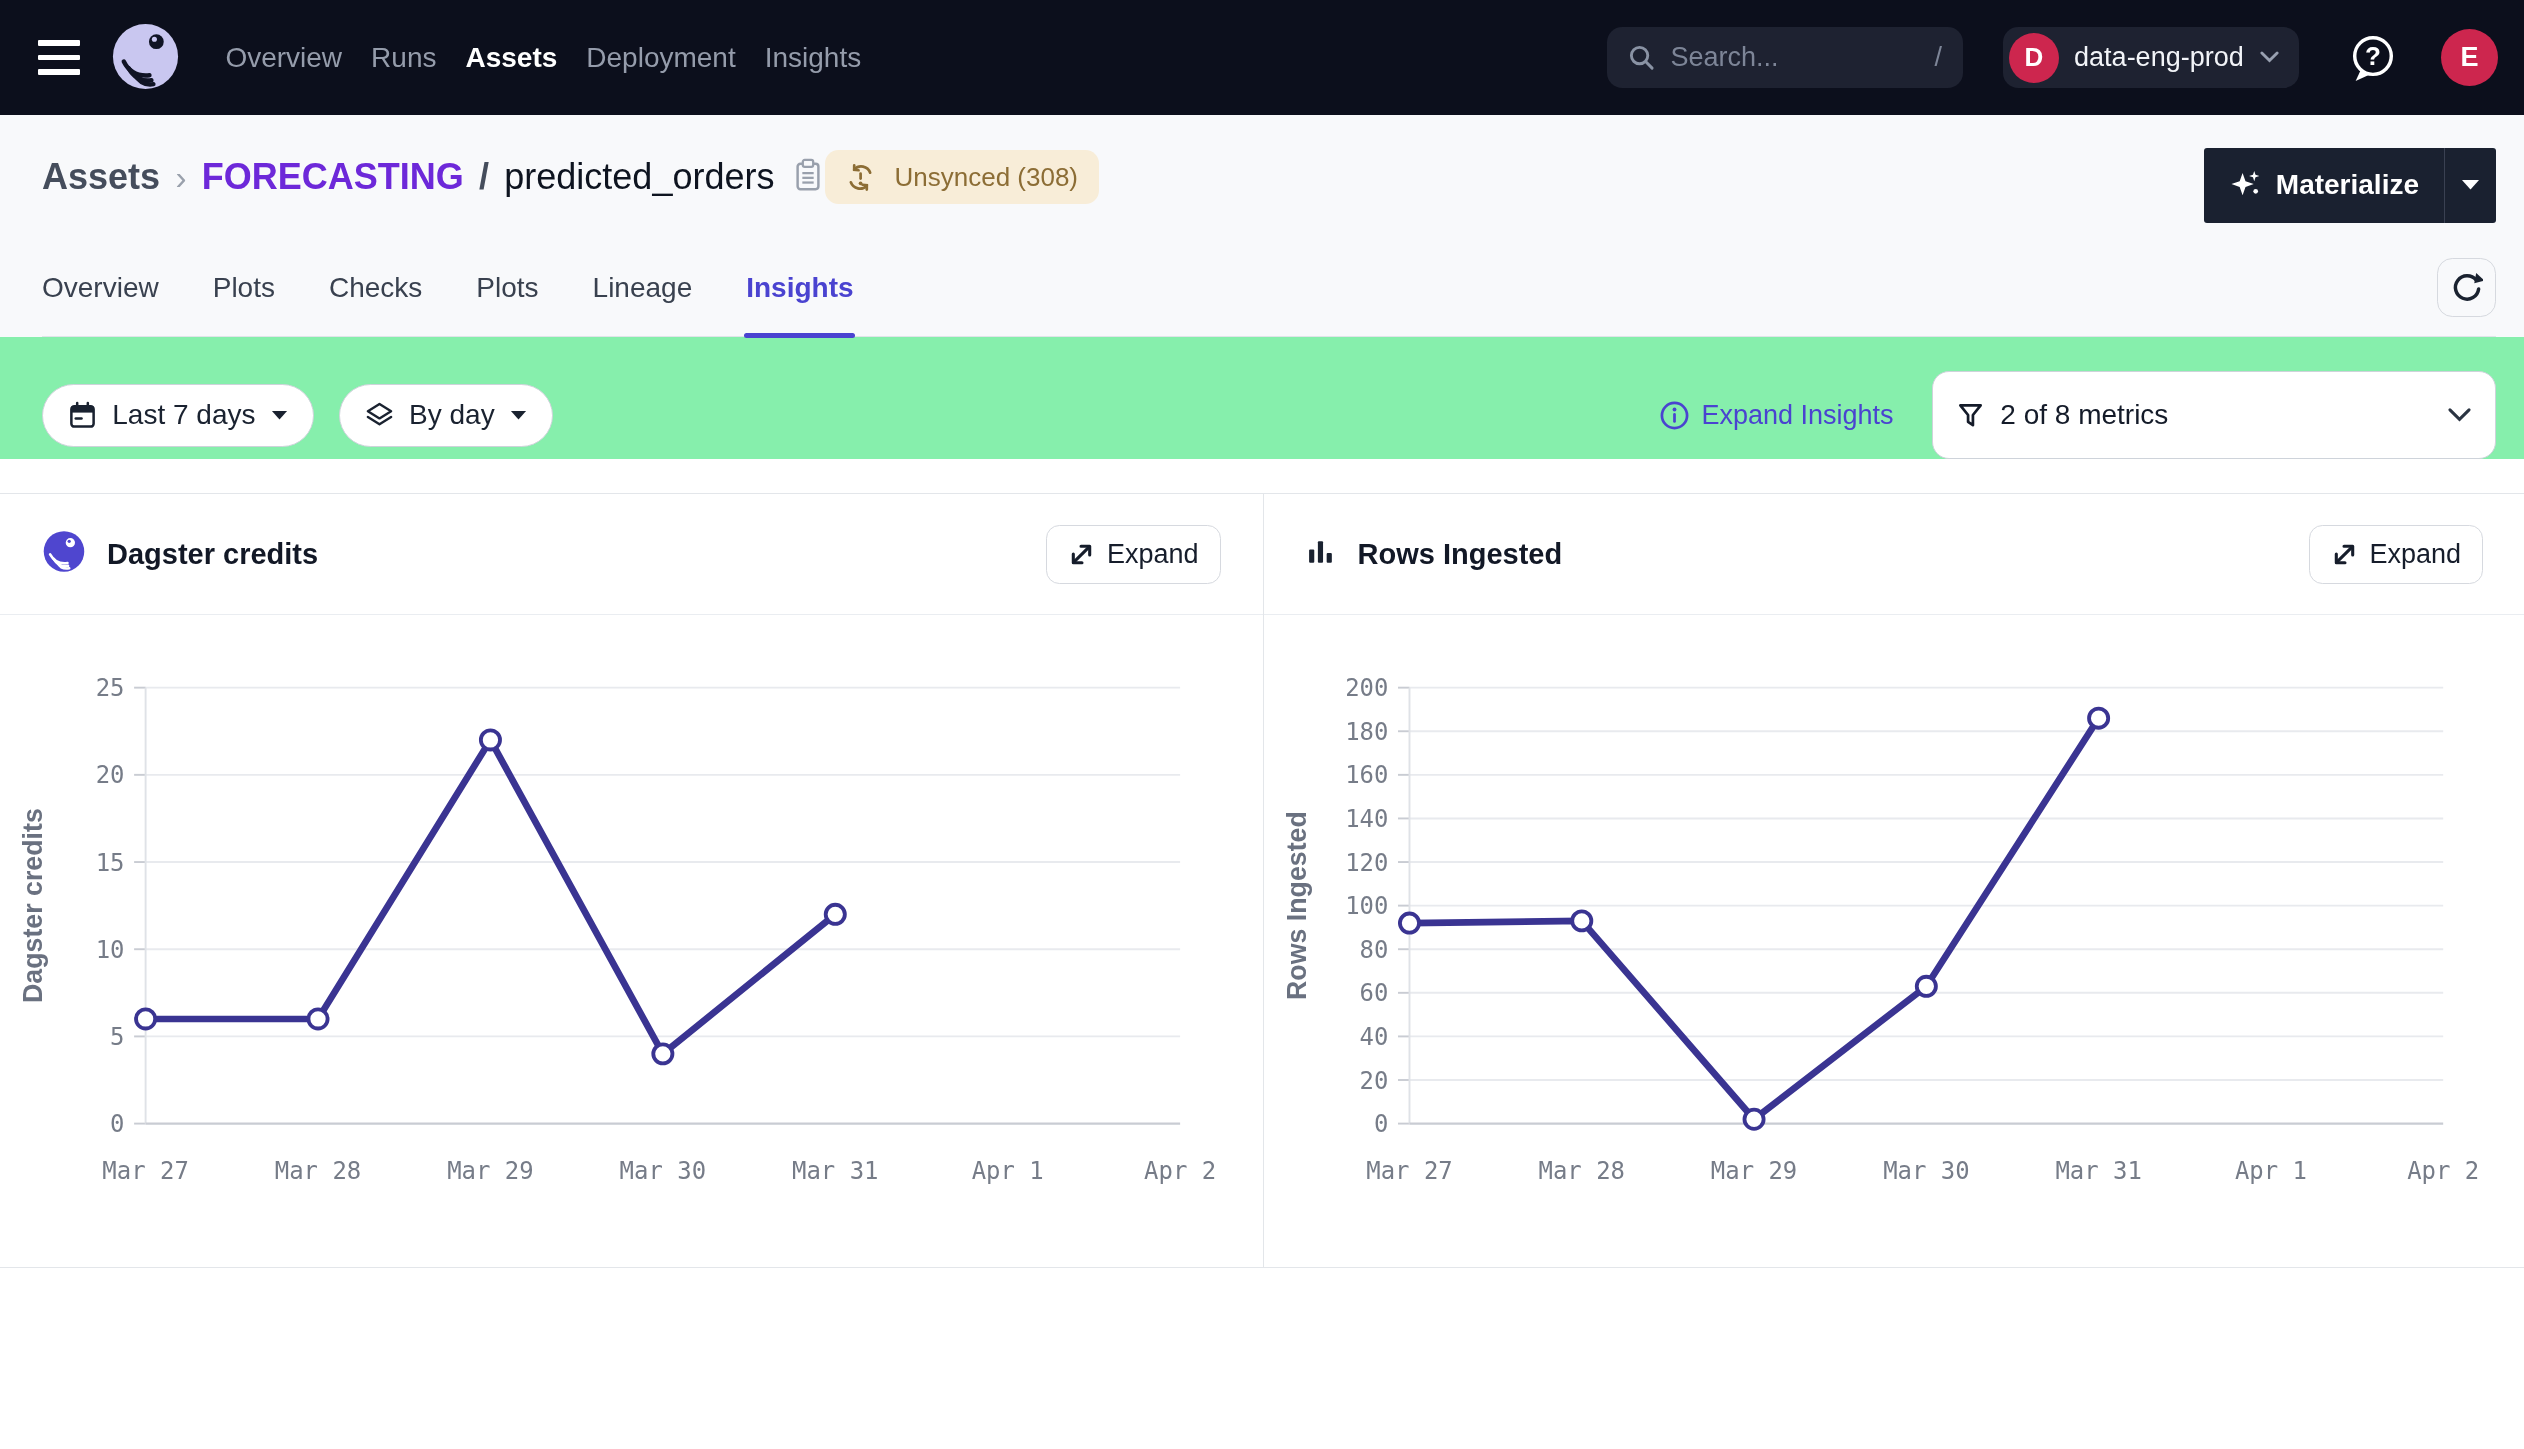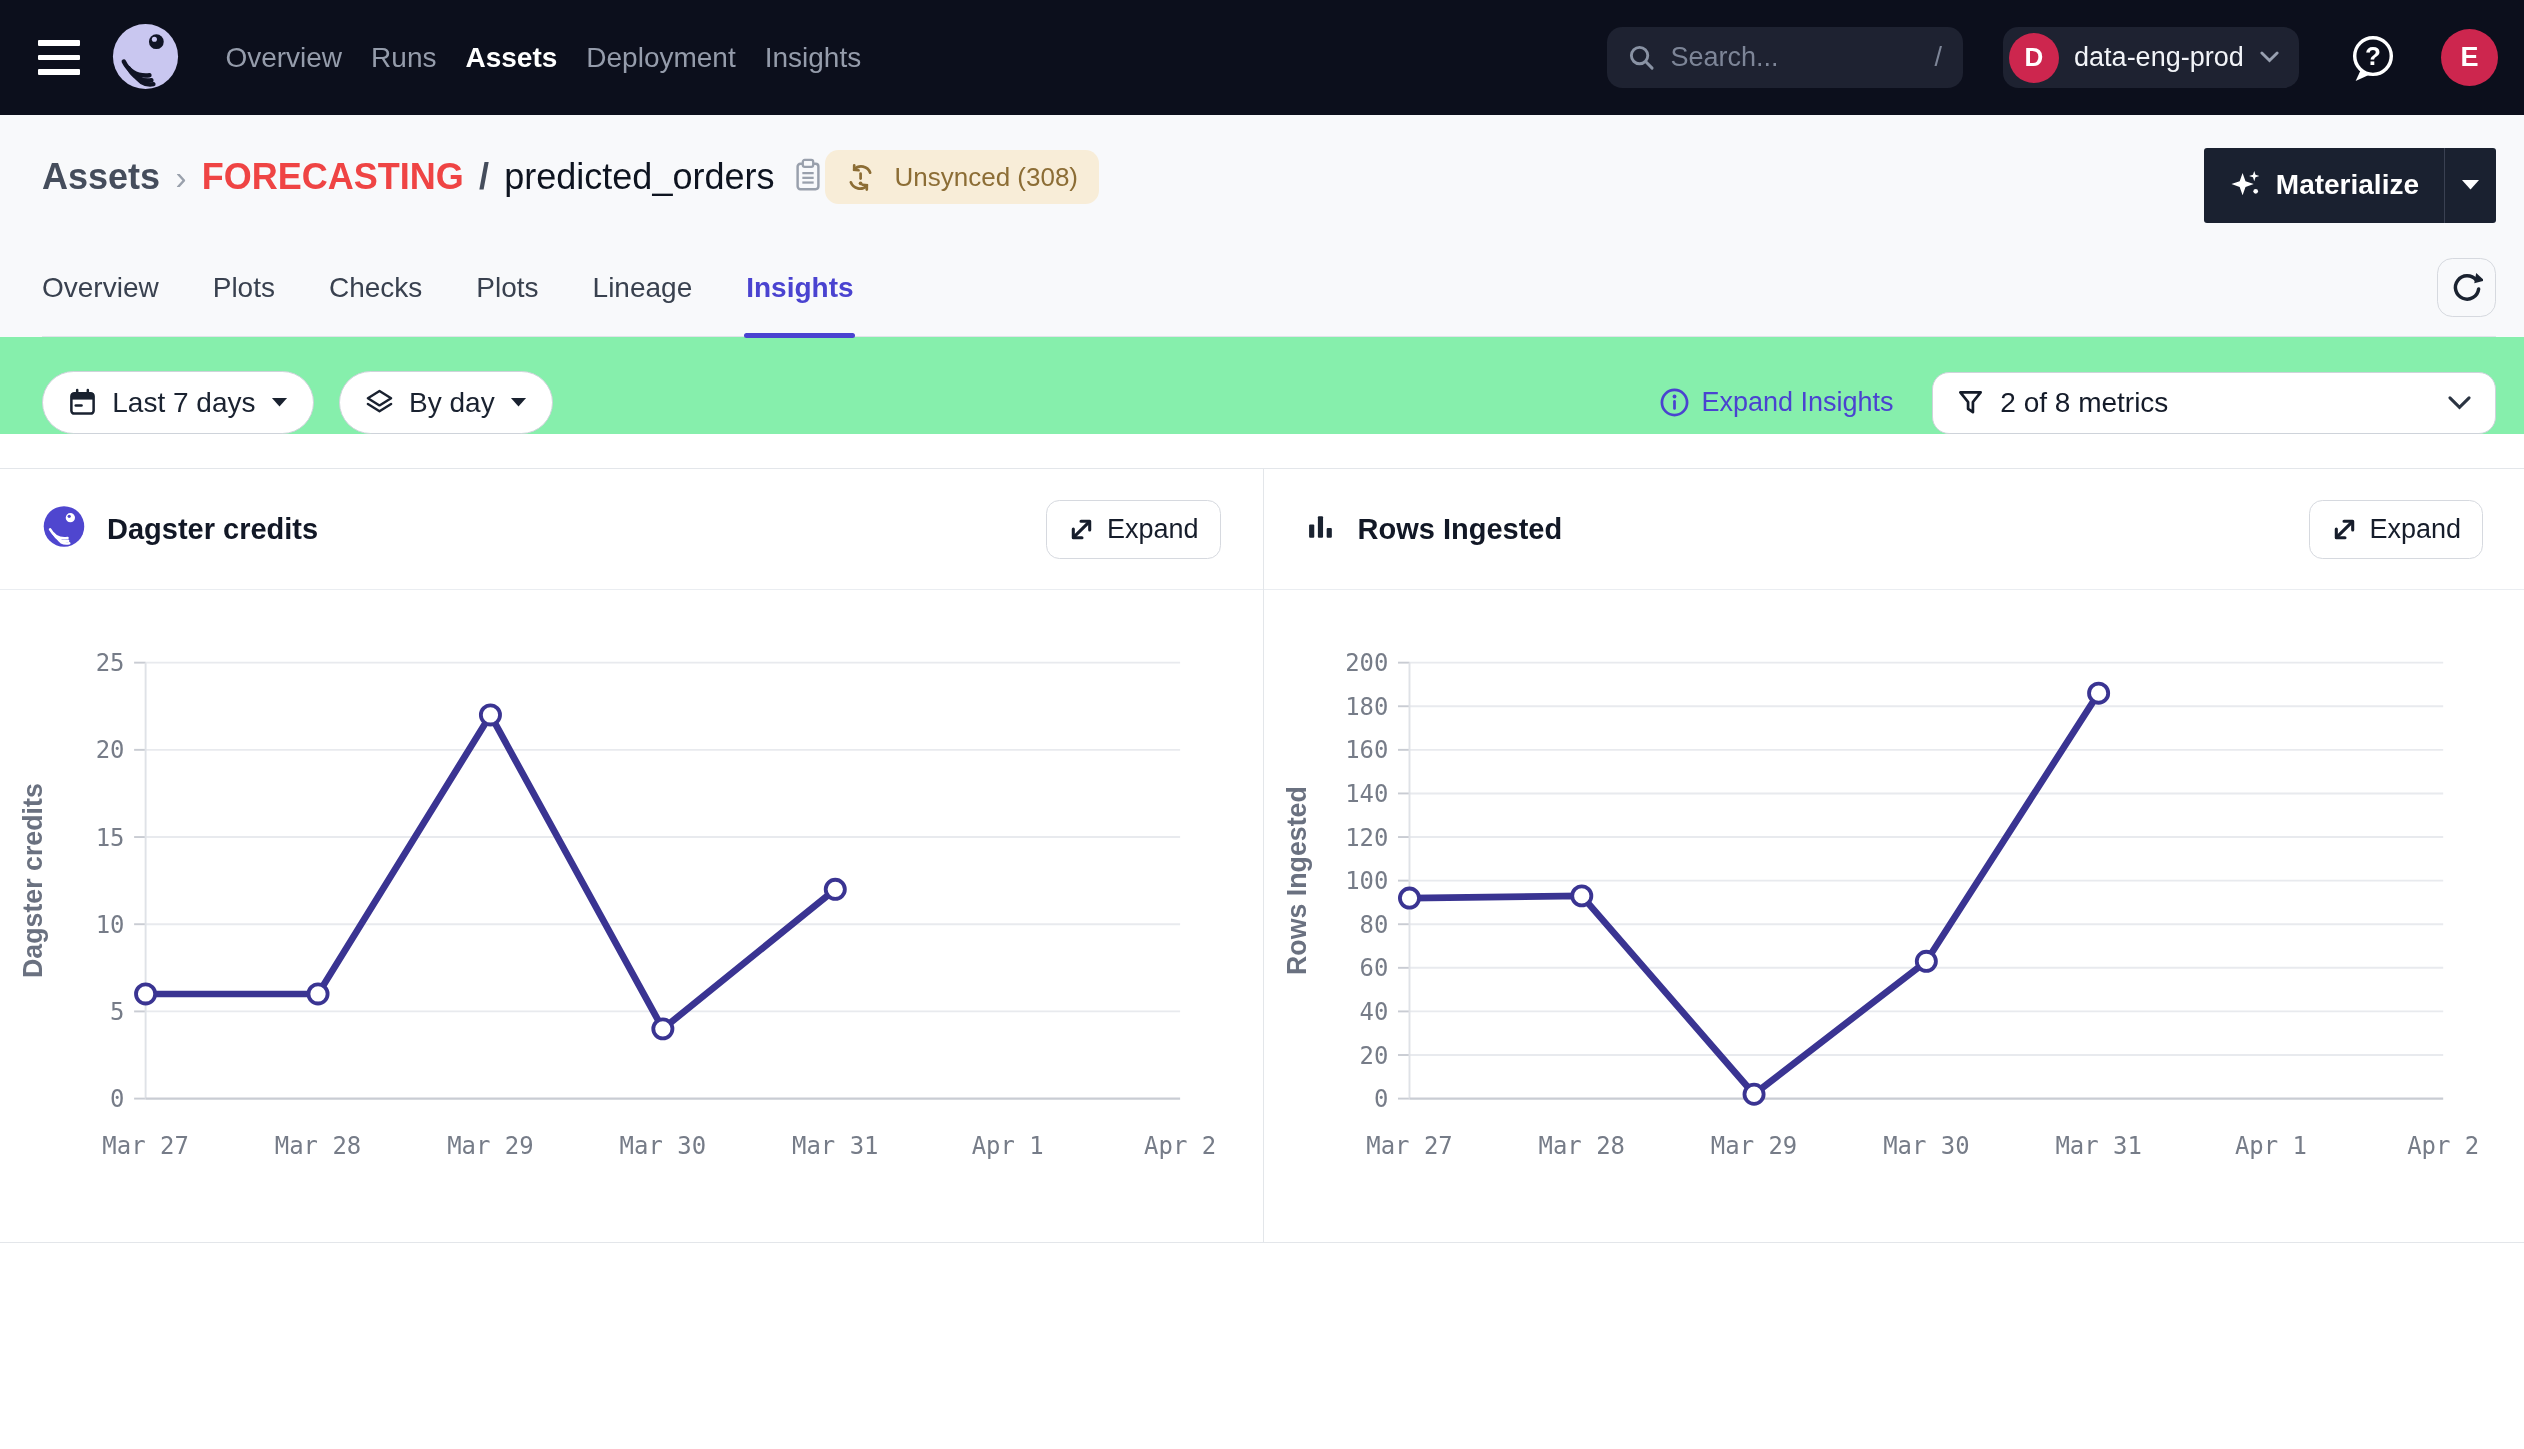--- a/index.html
+++ b/index.html
@@ -25,40 +25,40 @@
   .deploy-name { color:#f2f4f8; font-size:27px; font-weight:500; }
   .help-btn { margin-left:48px; background:none; border:none; cursor:pointer; width:52px; height:52px; }
   .user-avatar { width:57px; height:57px; border-radius:50%; background:#cd264e; color:#fff; font-weight:700; font-size:27px; display:flex; align-items:center; justify-content:center; margin-left:42px; cursor:pointer; }
 
   
   .pagehead { background:#f8f9fb; padding:0 29px 0 42px; }
   .crumb-row { height:124px; display:flex; align-items:center; }
   .breadcrumb { display:flex; align-items:baseline; gap:15.3px; font-size:36px; }
   .crumb-root { color:#454d5c; font-weight:600; cursor:pointer; }
   .crumb-chev { color:#9aa1ac; font-size:33px; }
-  .crumb-group { color:#ef4444; font-weight:600; cursor:pointer;text-align:right; }
+  .crumb-group { color:#6d28d9; font-weight:600; cursor:pointer;text-align:right; }
   .crumb-slash { color:#454d5c; font-weight:600; }
   .crumb-asset { color:#0e1420; font-weight:400; }
   .copy-icon { margin-left:17px; align-self:center; cursor:pointer; }
   .badge { display:flex; align-items:center; gap:19px; background:#f8edd8; border-radius:13.4px; padding:11.5px 21px; color:#8c6d35; font-size:26px; font-weight:500; cursor:pointer; }
   .mat-split { margin-left:auto; display:flex; height:75px; border-radius:3px; overflow:hidden; background:#1a2130;margin-top:16px; }
   .mat-main { display:flex; align-items:center; gap:13.4px; padding:0 25px; color:#fff; font-size:28px; font-weight:600; border:none; background:transparent; cursor:pointer; font-family:inherit; }
   .mat-caret { width:52px; display:flex; align-items:center; justify-content:center; border:none; border-left:1.9px solid #3a4152; background:transparent; cursor:pointer; }
 
   .tabs-row { height:98px; display:flex; align-items:center; gap:54px; border-bottom:1.9px solid #e1e4e9; }
   .tab { font-size:28px; font-weight:500; color:#39414f; height:100%; display:flex; align-items:center; position:relative; background:none; border:none; cursor:pointer; font-family:inherit; }
   .tab.active { color:#4a43d0; font-weight:600; }
   .tab.active::after { content:""; position:absolute; left:-1.9px; right:-1.9px; bottom:-1.9px; height:4.8px; background:#4a43d0; border-radius:2.9px; }
   .refresh-btn { margin-left:auto; width:59px; height:59px; border:1.9px solid #d6d9df; border-radius:15.3px; background:transparent; display:flex; align-items:center; justify-content:center; cursor:pointer; }
 
   
   .filters { display:flex; align-items:center; padding:34px 29px 0 42px; gap:25px; background:#86efac; }
   .pill-btn { height:63px; border:1.9px solid #ced3da; border-radius:32px; background:#fff; display:flex; align-items:center; gap:15.3px; padding:0 25px; font-size:28px; font-weight:500; color:#1a2230; cursor:pointer; font-family:inherit; }
   .about { margin-left:auto; display:flex; align-items:center; gap:11.5px; color:#4a43d0; font-size:27px; font-weight:500; background:none; border:none; cursor:pointer; font-family:inherit; }
-  .metrics-select { width:564px; height:62px; border:1.9px solid #ced3da; border-radius:17px; background:#fff; display:flex; align-items:center; gap:15.3px; padding:0 23px; font-size:28px; color:#141b29; font-weight:500; margin-left:13.4px; cursor:pointer; }
+  .metrics-select { width:564px; height:88px; border:1.9px solid #ced3da; border-radius:17px; background:#fff; display:flex; align-items:center; gap:15.3px; padding:0 23px; font-size:28px; color:#141b29; font-weight:500; margin-left:13.4px; cursor:pointer; }
   .metrics-select .chev { margin-left:auto; }
 
   
   .charts { margin-top:34px; border-top:1.9px solid #e3e6ea; border-bottom:1.9px solid #e3e6ea; display:grid; grid-template-columns:1fr 1fr; background:#fff; }
   .card + .card { border-left:1.9px solid #e3e6ea; }
   .card-head { height:121px; border-bottom:1.9px solid #eaedf1; display:flex; align-items:center; gap:21px; padding:0 42px; }
   .card-title { font-size:29px; font-weight:700; color:#121826; }
   .expand-btn { margin-left:auto; height:59px; border:1.9px solid #d6d9df; border-radius:13.4px; background:#fff; display:flex; align-items:center; gap:11.5px; padding:16px 21px; font-size:27px; font-weight:500; color:#161d2b; cursor:pointer; font-family:inherit; }
   .card-body { height:652px; position:relative; }
   .card-body svg { display:block; }

